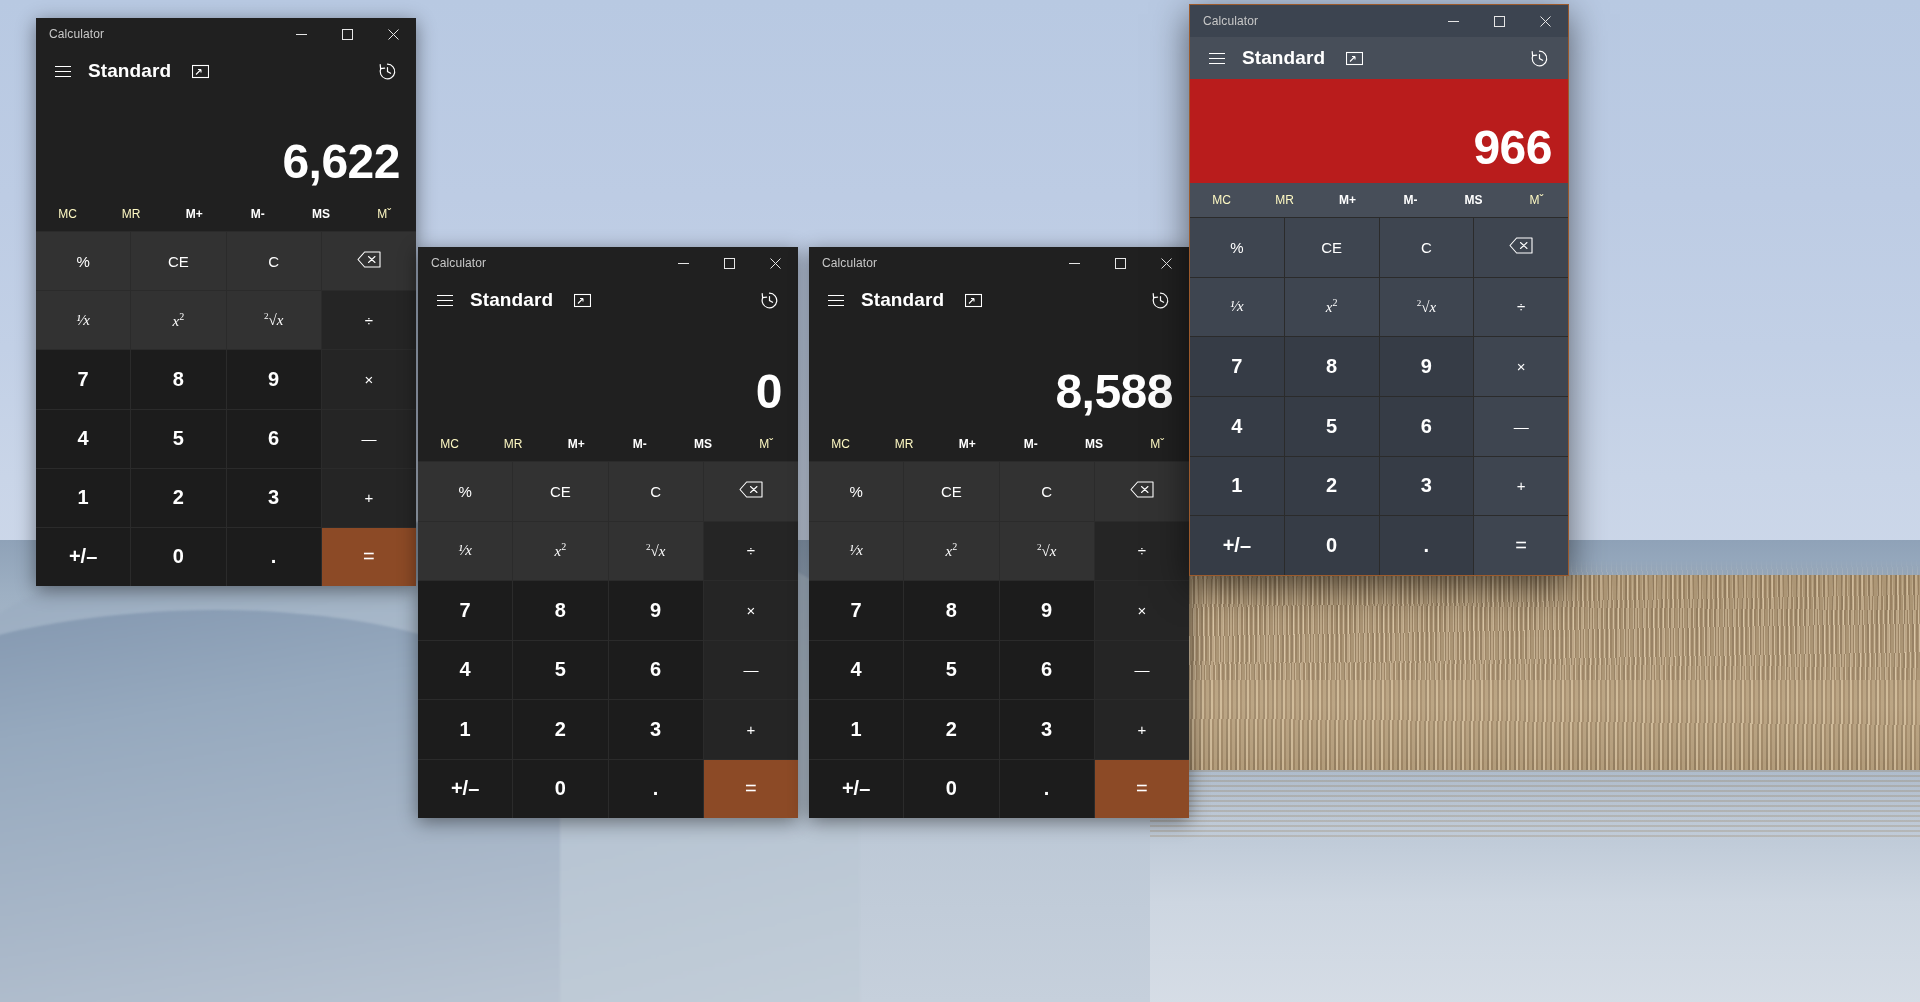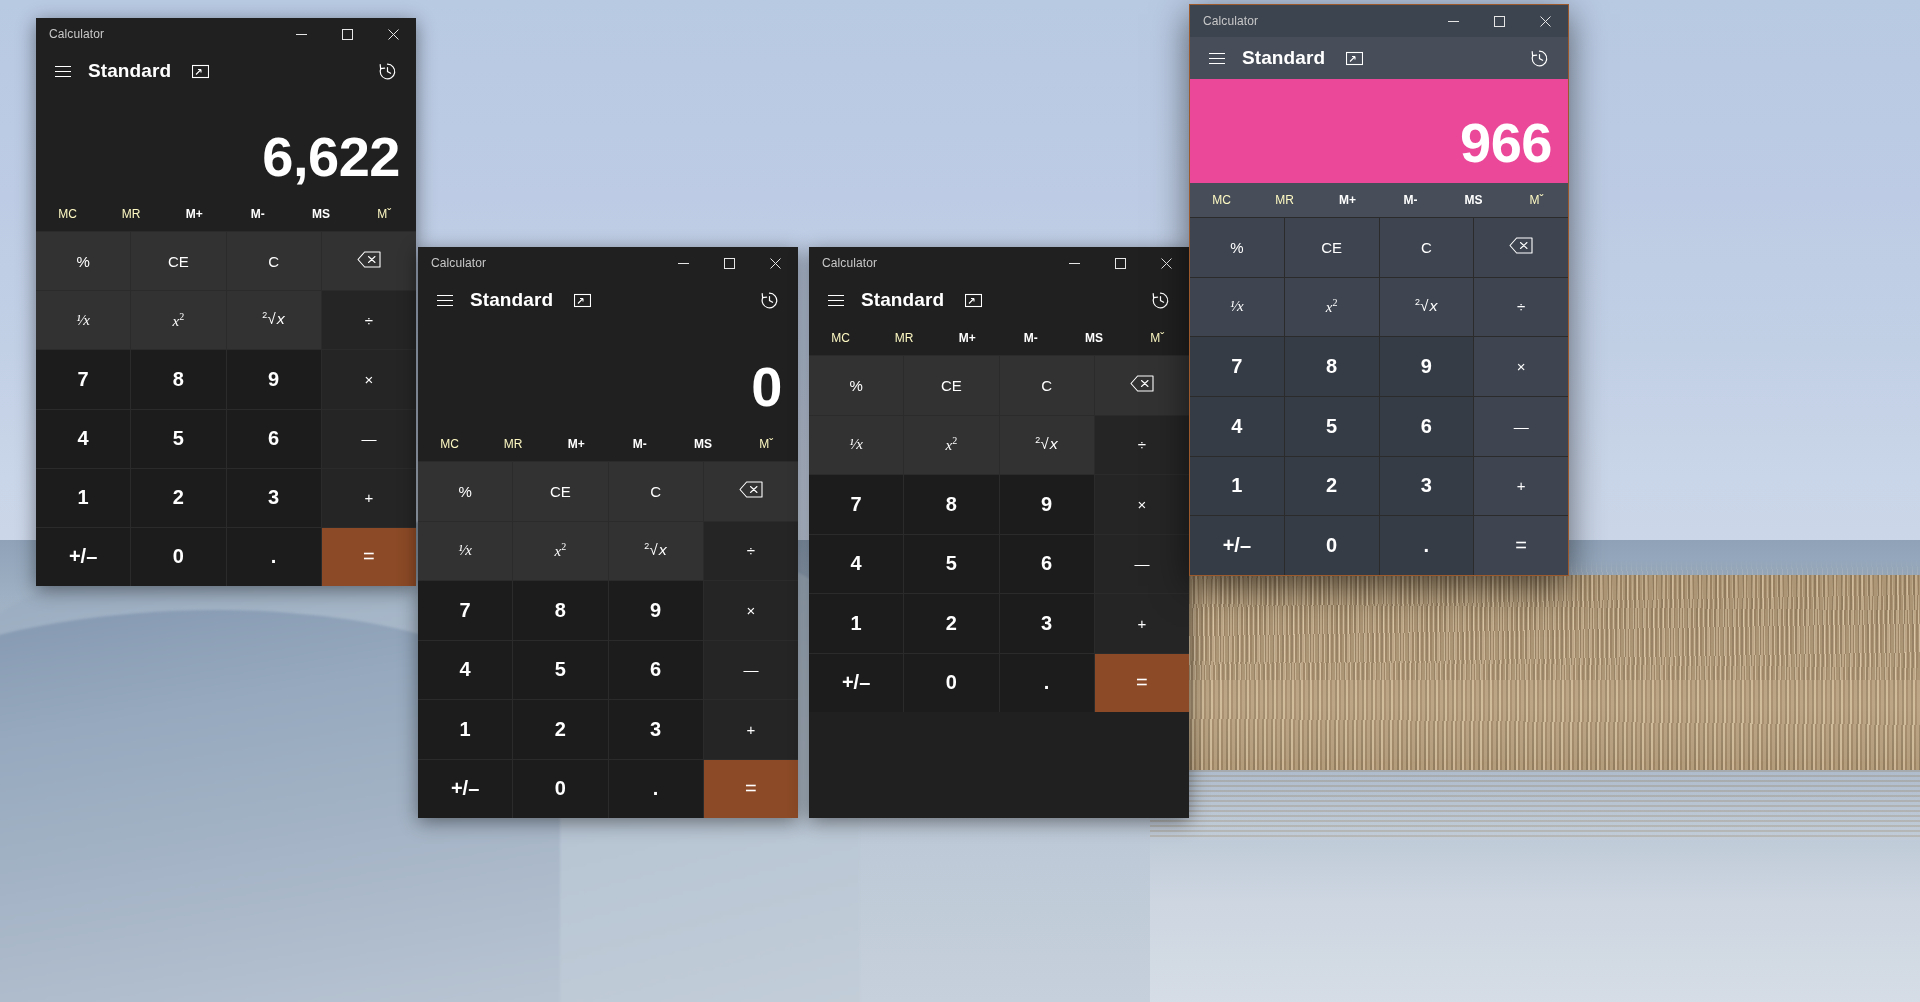--- a/index.html
+++ b/index.html
@@ -69,21 +69,21 @@
     margin-left: 8px;
   }
   .calc.inactive { box-shadow: 0 4px 18px rgba(0,0,0,.45); }
   .calc.active {
     border: 1px solid #9c5a2c;
     box-shadow: 0 10px 34px rgba(0,0,0,.55);
     background: #2b2b2b;
   }
   .calc.active .titlebar { background: #3c4450; }
   .calc.active .topbar  { background: #474e59; }
-  .calc.active .display-area { background: #ec4899; }
+  .calc.active .display-area { background: #b91c1c; }
   .calc.active .memrow { background: #474e59; }
   .calc.active .keypad .key { background: #3e4550; }
   .calc.active .keypad .key.num { background: #363c46; }
   .calc.active .keypad .key.op  { background: #3e4550; }
 
   
   .titlebar {
     height: 32px; flex: 0 0 32px;
     display: flex; align-items: center;
     background: #202020;
@@ -122,21 +122,21 @@
   .history-btn { margin-left: auto; width: 34px; height: 34px; display:flex; align-items:center; justify-content:center; }
 
   
   .display-area {
     background: #202020;
     display: flex; flex-direction: column; justify-content: flex-end;
     align-items: flex-end;
     padding: 0 16px 10px 16px;
   }
   .display-value {
-    font-size: 56px; font-weight: 600; color: #ffffff;
+    font-size: 48px; font-weight: 600; color: #ffffff;
     line-height: 1.05; letter-spacing: -0.5px; white-space: nowrap;
   }
 
   
   .memrow {
     flex: 0 0 34px; display: flex; background: #202020;
   }
   .memrow .mem {
     flex: 1 1 0; display: flex; align-items: center; justify-content: center;
     font-size: 12px; font-weight: 700; color: #ffffff;
@@ -157,21 +157,21 @@
     background: #323232;
     display: flex; align-items: center; justify-content: center;
     color: #fff; font-size: 15px; font-weight: 400;
     user-select: none;
   }
   .key.num { background: #1c1c1c; font-size: 20px; font-weight: 600; }
   .key.op  { background: #252525; }
   .key.eq  { background: #8c4a26; font-size: 20px; }
 
   
-  .g-sqrt { font-family:Liberation Mono, monospace; font-size:15px; }
+  .g-sqrt { font-family:Liberation Serif, serif; font-size:15px; }
   .g-sqrt sup { font-size: 9px; vertical-align: super; }
   .g-inv { font-family:"Liberation Serif", serif; font-style: italic; font-size: 15px; }
   .g-sq  { font-family:"Liberation Serif", serif; font-style: italic; font-size: 15px; }
   .g-sq sup { font-style: normal; font-size: 10px; }
 </style>
 </head>
 <body>
 
 <div id="wallpaper">
   <div class="wp-sky"></div>
@@ -501,20 +501,23 @@
           </svg>
         </div>
         <div class="history-btn">
           <svg width="19" height="19" viewBox="0 0 19 19">
             <path d="M9.5 2.2 A7.3 7.3 0 1 1 2.9 6.3" stroke="currentColor" stroke-width="1.2" fill="none" stroke-linecap="round"></path>
             <path d="M2.2 2.6 L2.6 6.6 L6.6 6.2" stroke="currentColor" stroke-width="1.2" fill="none" stroke-linecap="round" stroke-linejoin="round"></path>
             <path d="M9.5 5.6 L9.5 9.6 L12.6 11.3" stroke="currentColor" stroke-width="1.2" fill="none" stroke-linecap="round"></path>
           </svg>
         </div>
       </div>
+      <div class="display-area" style="flex: 1 1 auto;">
+        <div class="display-value">8,588</div>
+      </div>
       <div class="memrow">
         <div class="mem disabled">MC</div>
         <div class="mem disabled">MR</div>
         <div class="mem">M+</div>
         <div class="mem">M-</div>
         <div class="mem">MS</div>
         <div class="mem disabled">Mˇ</div>
       </div>
       <div class="keypad" style="flex: 0 0 357px;">
         <div class="key">

